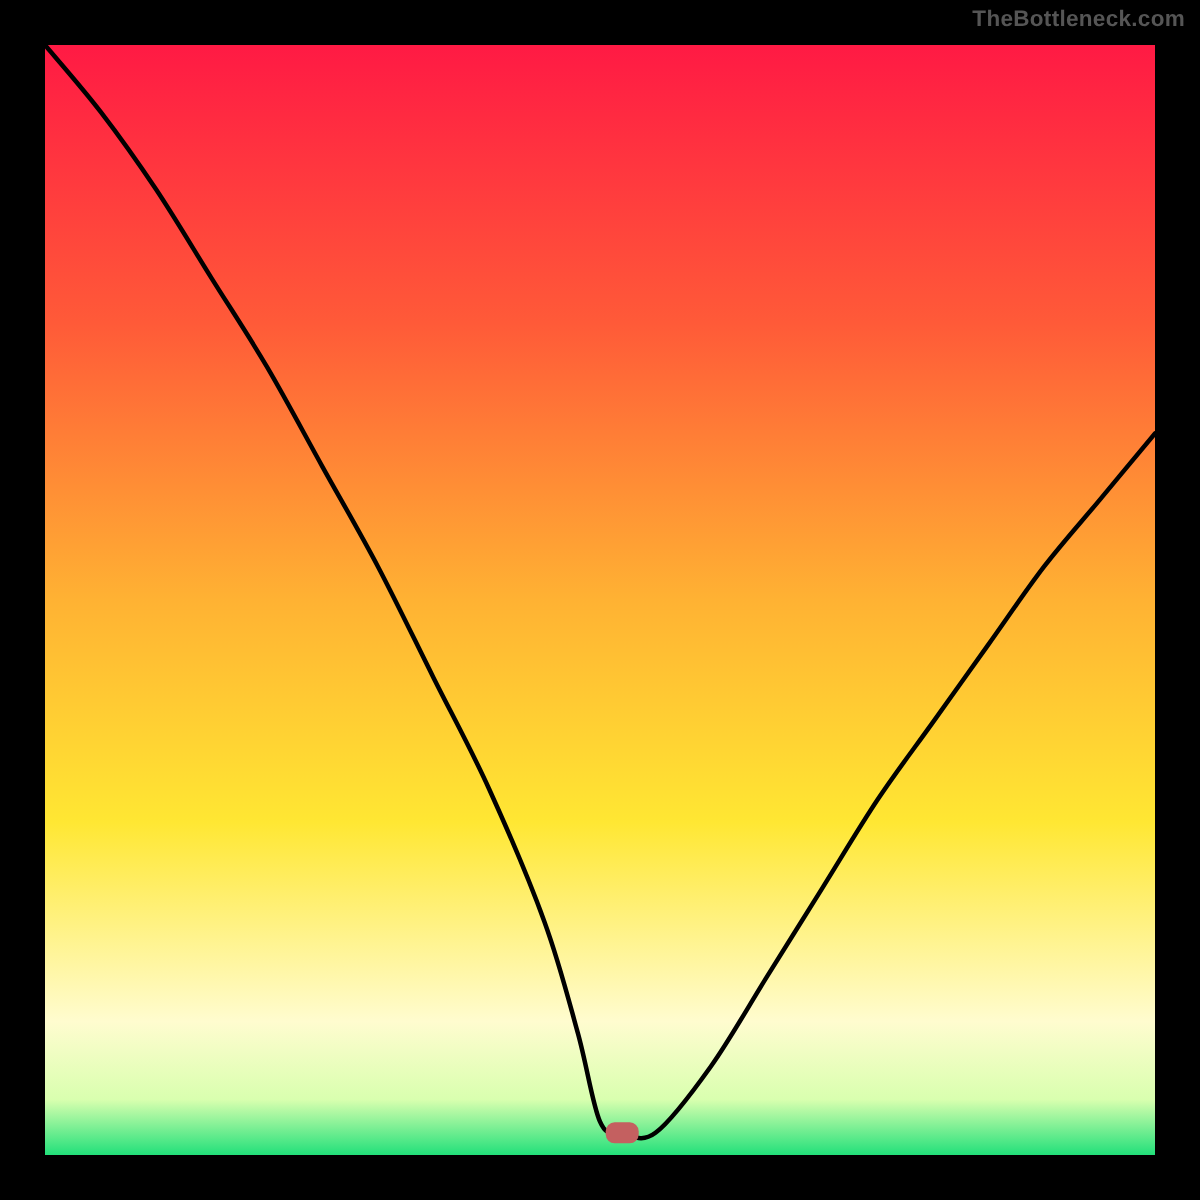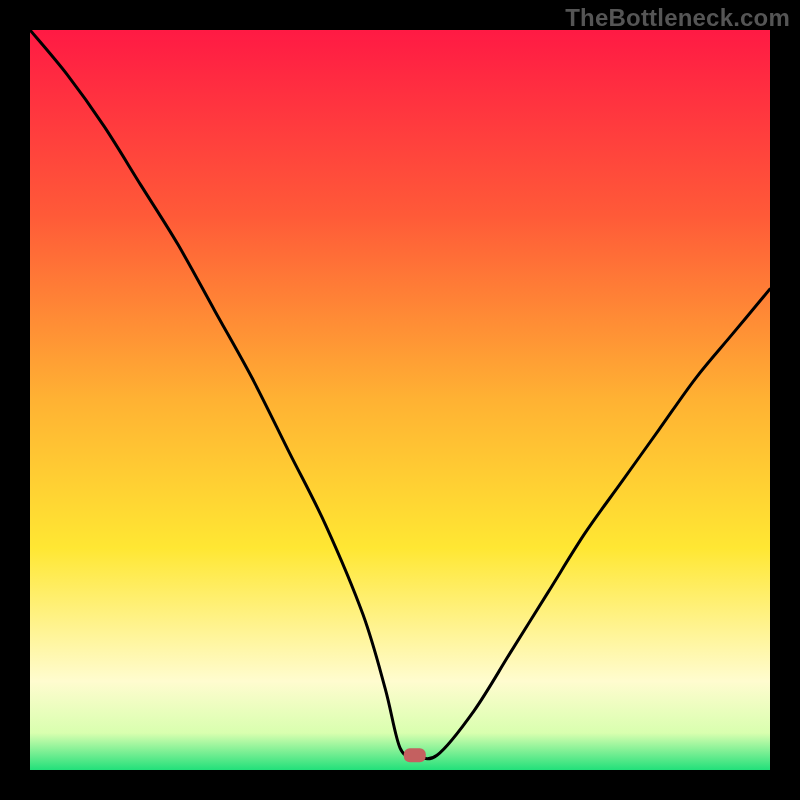--- a/index.html
+++ b/index.html
@@ -15,21 +15,21 @@
     position: relative;
     width: 800px;
     height: 800px;
     background: #000;
   }
   .watermark {
     position: absolute;
     top: 4px;
     right: 10px;
     color: #555;
-    font-size: 24px;
+    font-size: 15px;
     font-weight: bold;
     letter-spacing: 0.2px;
     z-index: 10;
   }
   .plot-container {
     position: absolute;
     left: 30px;
     top: 30px;
     width: 740px;
     height: 740px;

